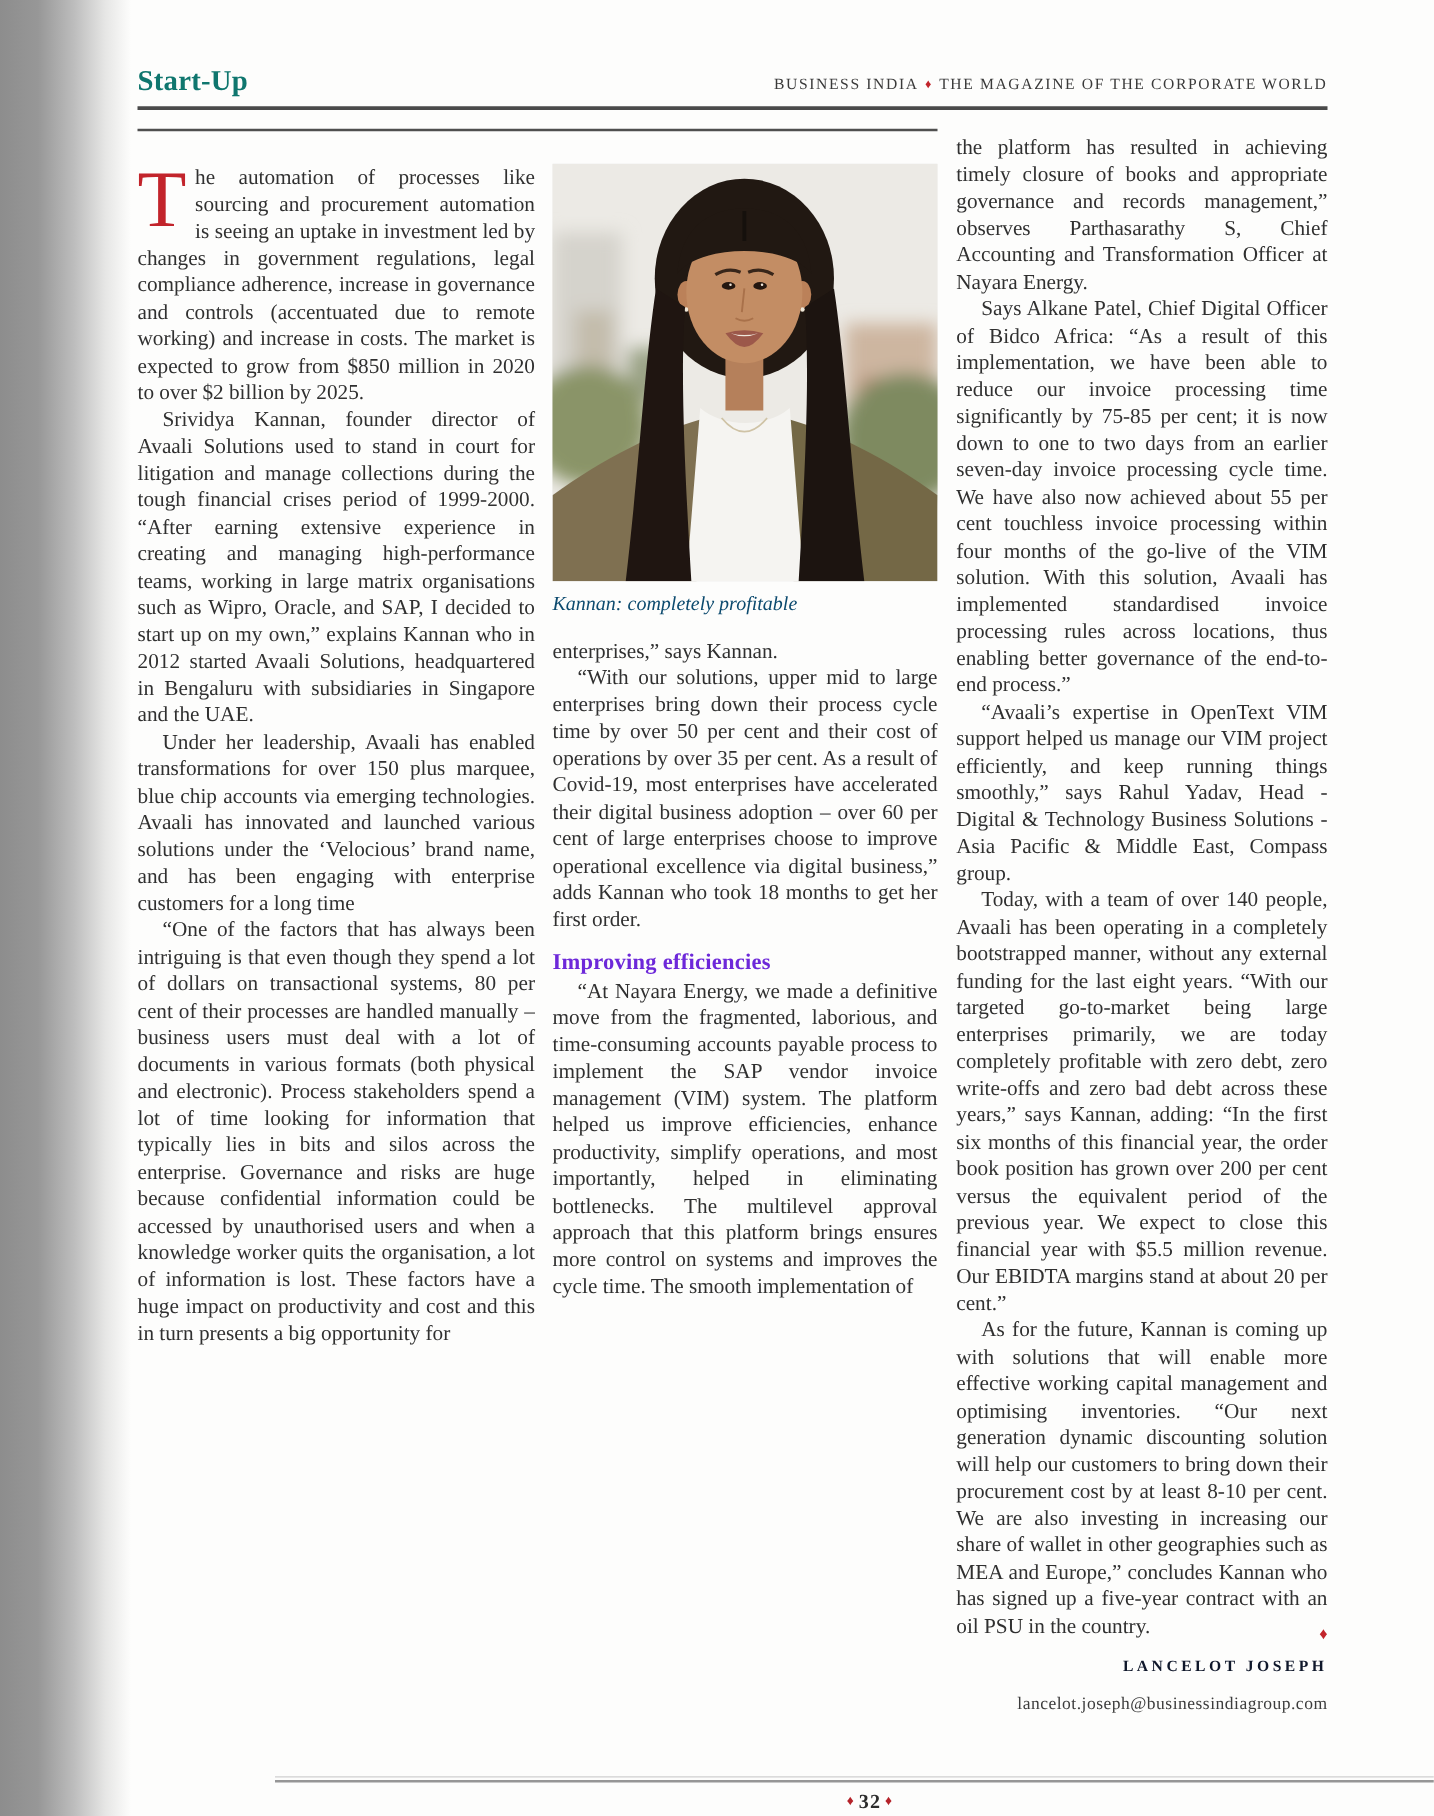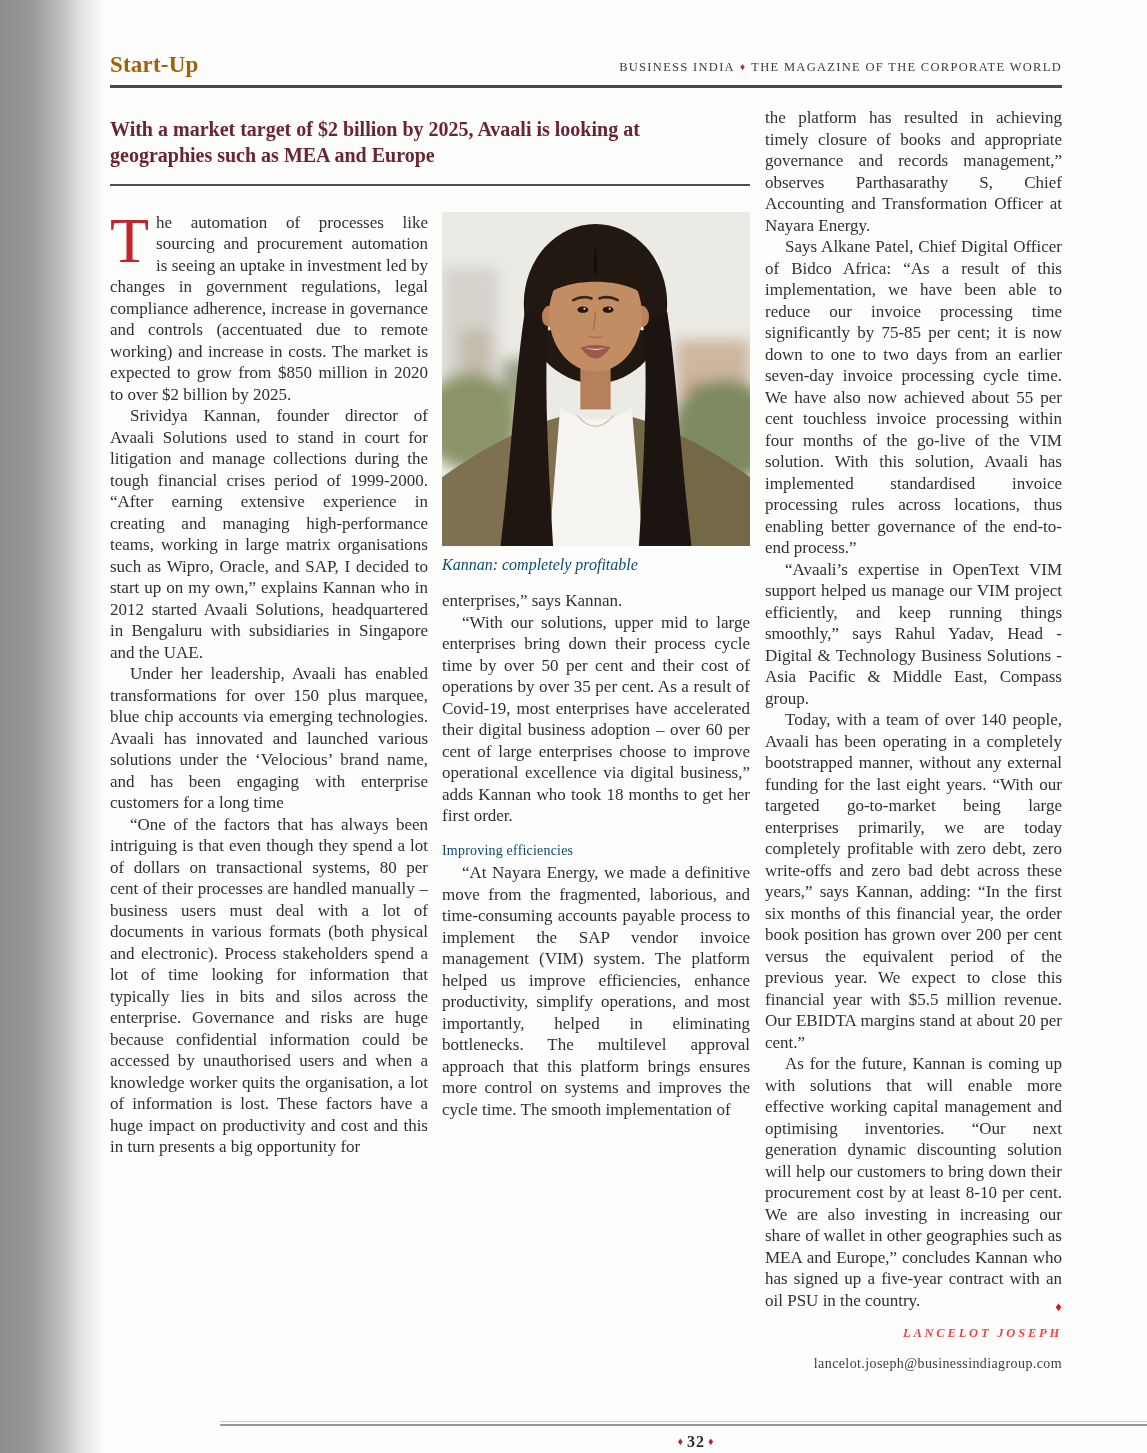--- a/index.html
+++ b/index.html
@@ -8,21 +8,21 @@
     background:#fdfdfc; font-family:"Liberation Serif", serif; color:#303030;
   }
   .scan-edge {
     position:absolute; left:0; top:0; bottom:0; width:108px;
     background:linear-gradient(to right,#8d8d8d 0%,#979797 28%,#bdbdbd 55%,#e6e6e5 78%,#fdfdfc 97%);
   }
   .content { position:absolute; left:110px; top:52px; width:952px; }
 
   
   .header { display:flex; justify-content:space-between; align-items:flex-end; }
-  .section-label { color:#a16207; font-weight:bold; font-size:23px; letter-spacing:0.2px; }
+  .section-label { color:#0f766e; font-weight:bold; font-size:23px; letter-spacing:0.2px; }
   .masthead { font-size:12.5px; letter-spacing:1.3px; color:#3a3a3a; padding-bottom:3px; }
   .dia { color:#c2242b; padding:0 5px; font-size:10px; vertical-align:1px; }
   .header-rule { margin-top:7px; border-top:3px solid #4a4a4a; }
 
   
   .main { display:flex; gap:15px; }
   .left-block { width:640px; }
   .col { font-size:17px; line-height:21.5px; }
   .col1 { width:318px; }
   .col2 { width:308px; }
@@ -43,24 +43,24 @@
   .para.indent { text-indent:20px; }
   .dropcap {
     float:left; color:#c2242b; font-size:64px; line-height:50px;
     padding:4px 7px 0 0; font-weight:normal;
   }
 
   .photo { width:100%; height:334px; background:#eceae5; }
   .photo svg { display:block; }
   .photo-caption { font-style:italic; font-size:16px; color:#0c4a6e; margin:8px 0 15px; }
 
-  .subhead { font-size:14px; font-weight:normal; color:#0c4a6e; margin:13px 0 1px; letter-spacing:0.2px; }
+  .subhead { font-size:18px; font-weight:bold; color:#6d28d9; margin:13px 0 1px; letter-spacing:0.2px; }
 
   .endmark { float:right; color:#c2242b; font-size:13px; margin-top:6px; }
-  .byline { text-align:right; font-size:12.5px; font-weight:bold; letter-spacing:2.8px; color:#ef4444; margin-top:12px;font-style:italic; }
+  .byline { text-align:right; font-size:12.5px; font-weight:bold; letter-spacing:2.8px; color:#0f172a; margin-top:12px; }
   .byline-email { text-align:right; font-size:14px; letter-spacing:0.4px; color:#3c3c3c; margin-top:8px; }
 
   
   .footer { position:absolute; left:110px; width:952px; top:1369px; text-align:center; }
   .footer-rule { border-top:1px solid #cfcfcf; border-bottom:2px solid #969696; height:2px; margin-bottom:7px; }
   .pagenum { font-size:16px; font-weight:bold; color:#2c2c2c; letter-spacing:1px; }
   .pagenum .dia-s { color:#b5232a; font-size:11px; padding:0 3px; vertical-align:2px; }
 </style>
 </head>
 <body>
@@ -73,21 +73,20 @@
     <span class="section-label">Start-Up</span>
     <span class="masthead">
       <span>BUSINESS INDIA</span><span class="dia">♦</span><span>THE MAGAZINE OF THE CORPORATE WORLD</span>
     </span>
   </div>
   <div class="header-rule"></div>
 
   <div class="main">
 
     <div class="left-block">
-      <div class="standfirst">With a market target of $2 billion by 2025, Avaali is looking at geographies such as MEA and Europe</div>
       <div class="standfirst-rule"></div>
 
       <div class="cols">
 
         <div class="col col1">
           <p class="para"><span class="dropcap">T</span><span>he automation of processes like sourcing and procurement automation is seeing an uptake in investment led by changes in government regulations, legal compliance adherence, increase in governance and controls (accentuated due to remote working) and increase in costs. The market is expected to grow from $850 million in 2020 to over $2 billion by 2025.</span></p>
           <p class="para indent">Srividya Kannan, founder director of Avaali Solutions used to stand in court for litigation and manage collections during the tough financial crises period of 1999-2000. “After earning extensive experience in creating and managing high-performance teams, working in large matrix organisations such as Wipro, Oracle, and SAP, I decided to start up on my own,” explains Kannan who in 2012 started Avaali Solutions, headquartered in Bengaluru with subsidiaries in Singapore and the UAE.</p>
           <p class="para indent">Under her leadership, Avaali has enabled transformations for over 150 plus marquee, blue chip accounts via emerging technologies. Avaali has innovated and launched various solutions under the ‘Velocious’ brand name, and has been engaging with enterprise customers for a long time</p>
           <p class="para indent">“One of the factors that has always been intriguing is that even though they spend a lot of dollars on transactional systems, 80 per cent of their processes are handled manually – business users must deal with a lot of documents in various formats (both physical and electronic). Process stakeholders spend a lot of time looking for information that typically lies in bits and silos across the enterprise. Governance and risks are huge because confidential information could be accessed by unauthorised users and when a knowledge worker quits the organisation, a lot of information is lost. These factors have a huge impact on productivity and cost and this in turn presents a big opportunity for</p>
         </div>

